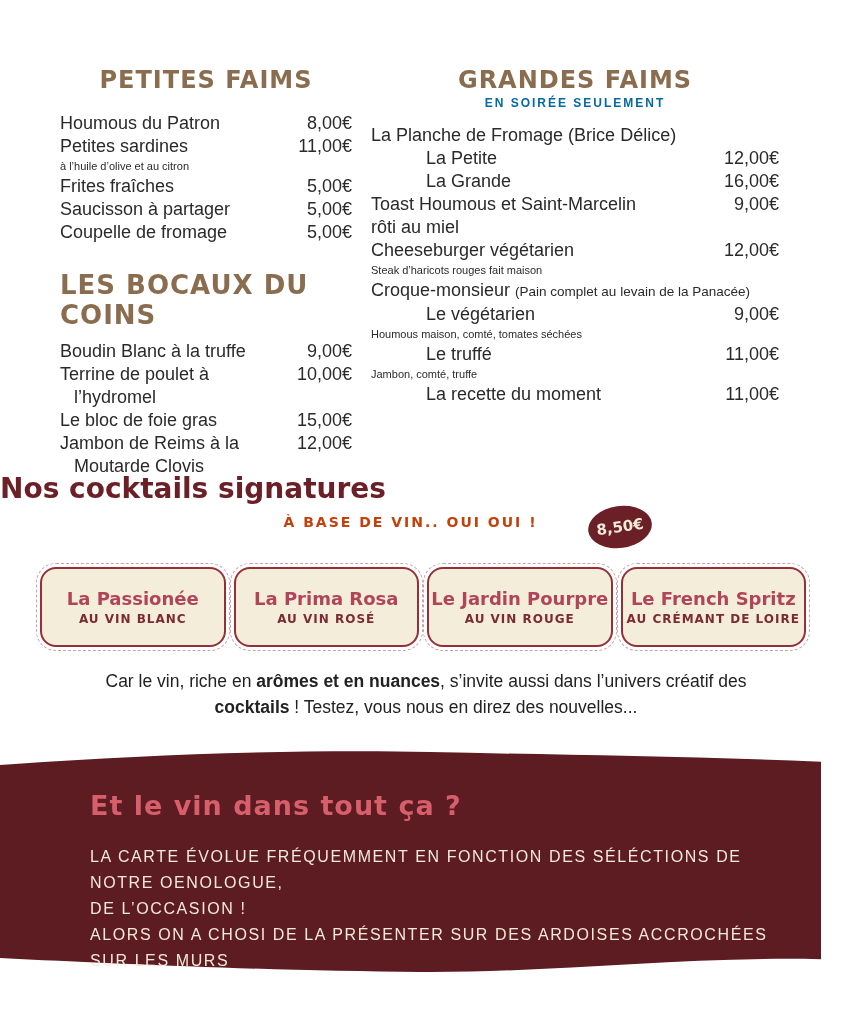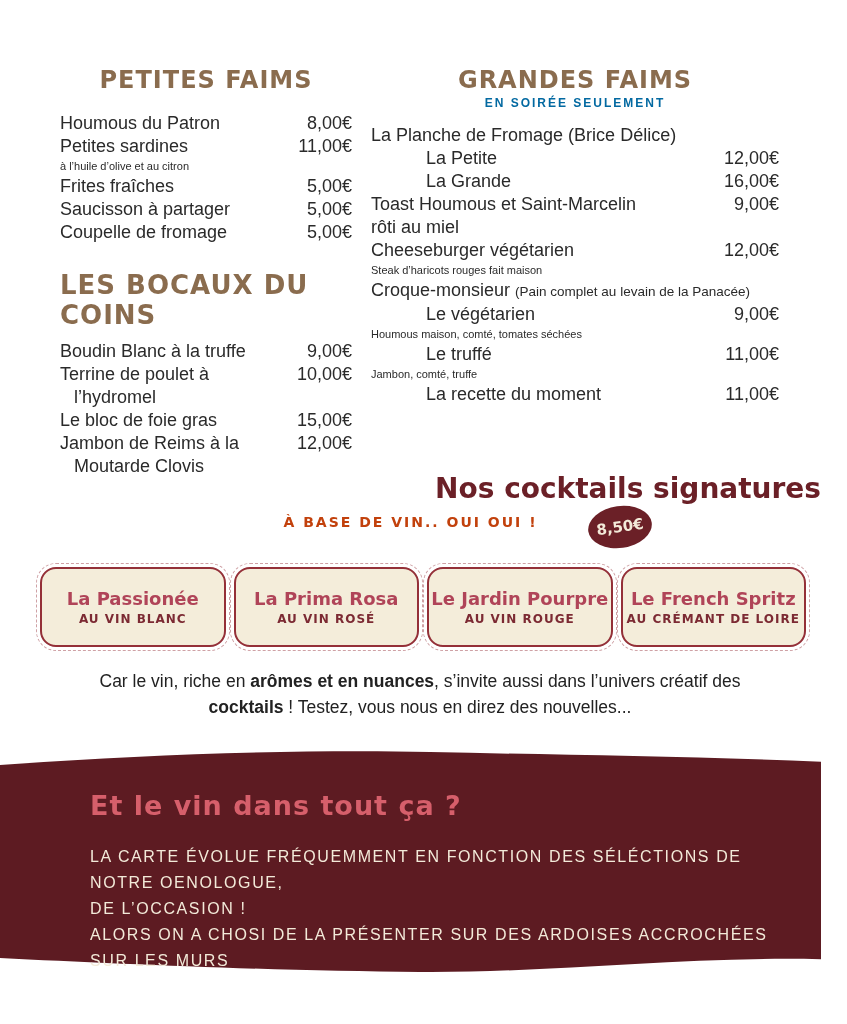--- a/index.html
+++ b/index.html
@@ -23,39 +23,39 @@
   .mname2{padding-left:14px;}
   .col-right .mname2{padding-left:0;}
   .mprice{width:72px;text-align:right;white-space:nowrap;}
   .msub{font-size:11px;line-height:17px;color:#2a2a2a;}
   .indent .mname{padding-left:55px;}
   .mnote{font-size:13.5px;}
 
   .bocaux-title{font-size:26px;letter-spacing:1px;text-align:left;margin:26px 0 10px 0;}
 
   
-  .cocktails-title{position:absolute;top:472px;left:0;width:100%;text-align:right;
+  .cocktails-title{position:absolute;top:472px;left:0;width:100%;text-align:left;
         font-family:"DejaVu Sans",sans-serif;font-weight:bold;font-size:28px;color:#6b2027;margin:0;}
   .cocktails-sub{position:absolute;top:514px;left:0;width:100%;text-align:center;
         font-family:"DejaVu Sans",sans-serif;font-weight:bold;font-size:14px;
         letter-spacing:2px;color:#c2410c;}
   .price-badge{position:absolute;left:588px;top:506px;width:64px;height:42px;
         background:#6b2027;border-radius:50%;transform:rotate(-8deg);
         color:#f3ead9;font-family:"DejaVu Sans",sans-serif;font-weight:bold;font-size:15px;
         display:flex;align-items:center;justify-content:center;}
 
   .cards{position:absolute;top:567px;left:40px;width:766px;display:flex;gap:8px;}
   .card{flex:1;height:76px;background:#f4edda;border:2px solid #943038;border-radius:16px;
         outline:1px dashed rgba(148,48,56,.45);outline-offset:3px;
         display:flex;flex-direction:column;align-items:center;justify-content:center;}
   .card-name{font-family:"DejaVu Sans",sans-serif;font-weight:bold;font-size:18px;color:#b04458;}
   .card-base{font-family:"DejaVu Sans",sans-serif;font-weight:bold;font-size:12px;
         letter-spacing:1px;color:#7c2a33;margin-top:3px;}
 
-  .wine-note{position:absolute;top:668px;left:90px;width:660px;text-align:center;
+  .wine-note{position:absolute;top:668px;left:96px;width:660px;text-align:center;
         font-size:17.5px;line-height:1.5;color:#222;}
   .wine-note b{font-weight:bold;}
 
   
   .wave-svg{position:absolute;left:0;top:742px;width:847px;height:242px;display:block;}
   .wine-heading{position:absolute;left:90px;top:790px;
         font-family:"DejaVu Sans",sans-serif;font-weight:bold;font-size:27px;
         letter-spacing:1px;color:#d65f6b;}
   .wine-lines{position:absolute;left:90px;top:844px;width:710px;color:#f3ead9;
         font-size:16px;letter-spacing:1.6px;line-height:26px;}

